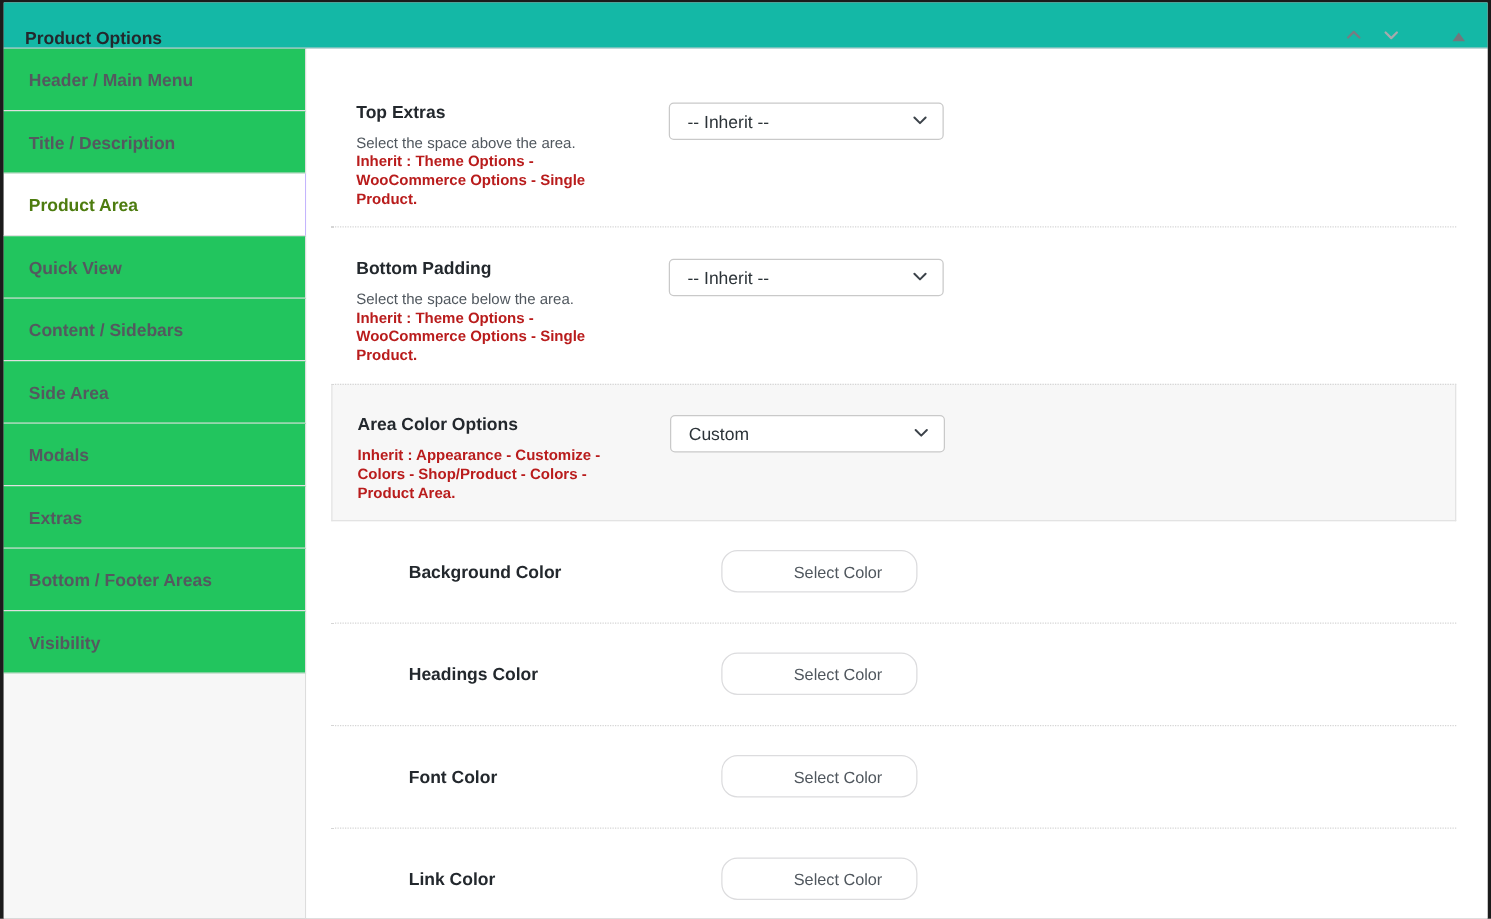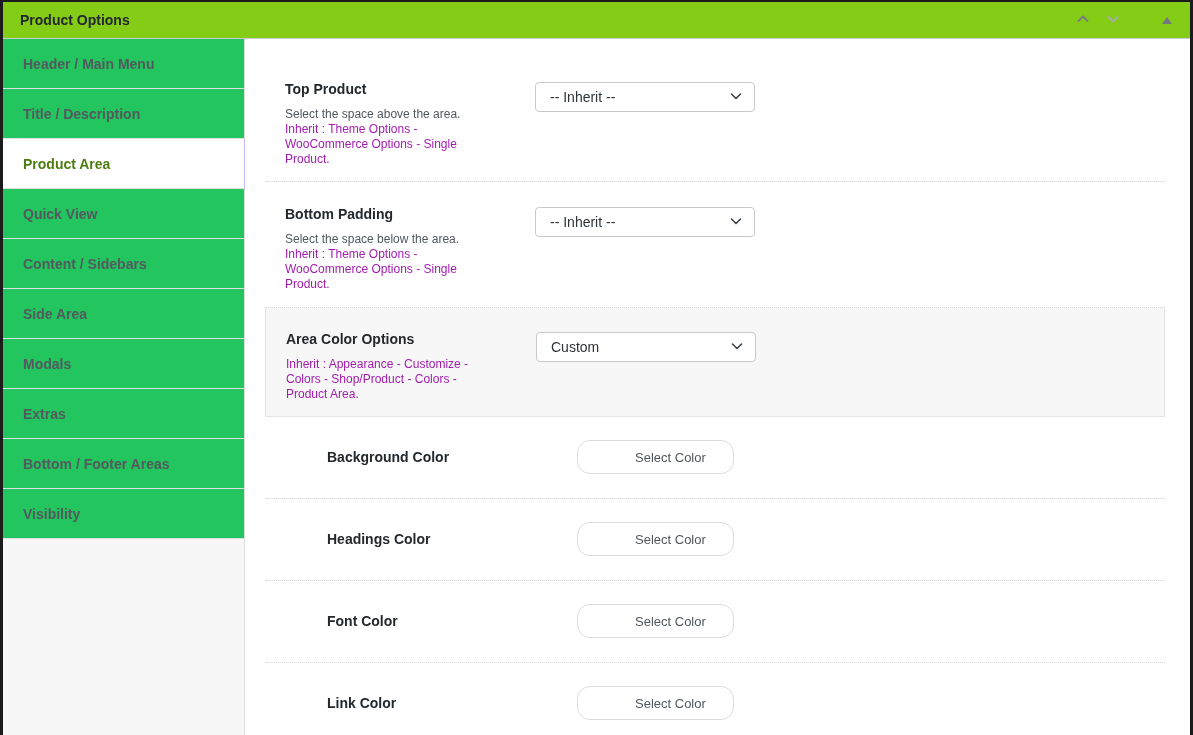--- a/index.html
+++ b/index.html
@@ -9,21 +9,21 @@
     background:#1b1b1b;
     font-family:"Liberation Sans", sans-serif;
   }
   .frame {
     position:absolute; top:2px; left:3px; width:1187px; height:733px;
     background:#fff; display:flex; flex-direction:column;
   }
   
   .mb-header {
     height:37px; min-height:37px; border-bottom:1px solid #c9cdd1;
-    display:flex; align-items:center; padding:0 14px 0 17px; background:#84cc16;gap:12px;
+    display:flex; align-items:flex-end; padding:0 14px 0 17px; background:#14b8a6;gap:12px;
   }
   .mb-title { flex:1; font-size:14px; font-weight:700; color:#23282d; }
   .order-btns { display:flex; align-items:center; gap:12px; margin-right:24px; }
   .icon-btn { width:18px; height:18px; display:flex; align-items:center; justify-content:center; cursor:pointer; background:none; border:none; padding:0; }
   .toggle-tri {
     width:0; height:0; cursor:pointer;
     border-left:5px solid transparent; border-right:5px solid transparent;
     border-bottom:7px solid #72777c;
   }
   
@@ -38,21 +38,21 @@
   .tab.active { background:#fff; color:#4d7c0f; border-right:1px solid #c4b5fd; }
   .sidebar-filler { flex:1; background:#f7f7f7; border-right:1px solid #dddddd; }
   .content { flex:1; padding:0 25px 0 20px; background:#fff; }
   
   .section { display:flex; align-items:flex-start; padding:42px 0 14px 20px; border-bottom:1px dotted #d5d5d5; }
   .section.second { padding:24px 0 15px 20px; border-bottom:none; }
   .info { width:250px; min-width:250px; }
   .field-heading { font-size:14px; line-height:17px; font-weight:700; color:#23282d; margin:0 0 9px 0; }
   .desc { width:210px; font-size:12px; line-height:15px; margin:0; }
   .desc-main { color:#50575e; }
-  .desc-note { color:#a21caf; }
+  .desc-note { color:#b91c1c;font-weight:bold; }
   .control { padding-top:1px; }
   .select {
     width:220px; height:30px; background:#fff; border:1px solid #c9c9c9; border-radius:4px;
     display:flex; align-items:center; justify-content:space-between;
     padding:0 11px 0 14px; font-size:14px; color:#2c3338; cursor:pointer;
   }
   
   .highlight-box {
     background:#f7f7f7; border:1px solid #e3e3e3; border-top:1px dotted #d5d5d5;
     padding:23px 0 14px 20px; display:flex; align-items:flex-start;
@@ -128,21 +128,21 @@
       <div class="tab">
           <span>Visibility</span>
         </div>
       <div class="sidebar-filler"></div>
     </div>
 
     <div class="content">
 
       <div class="section">
         <div class="info">
-          <p class="field-heading">Top Product</p>
+          <p class="field-heading">Top Extras</p>
           <p class="desc">
             <span class="desc-main">Select the space above the area.</span>
             <span class="desc-note">Inherit : Theme Options - WooCommerce Options - Single Product.</span>
           </p>
         </div>
         <div class="control">
           <div class="select">
             <span>-- Inherit --</span>
             <span>
               <svg width="14" height="14" viewBox="0 0 14 14">

